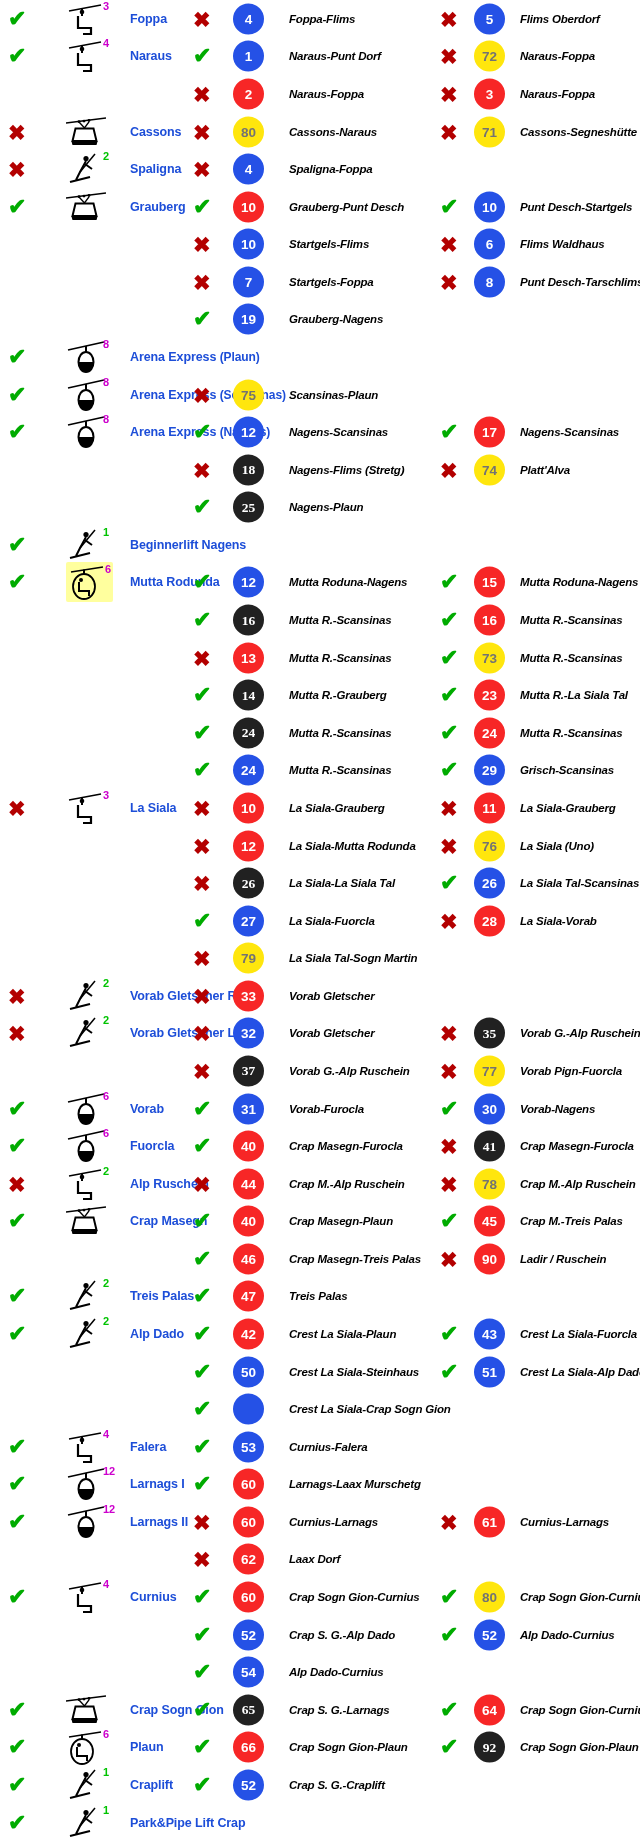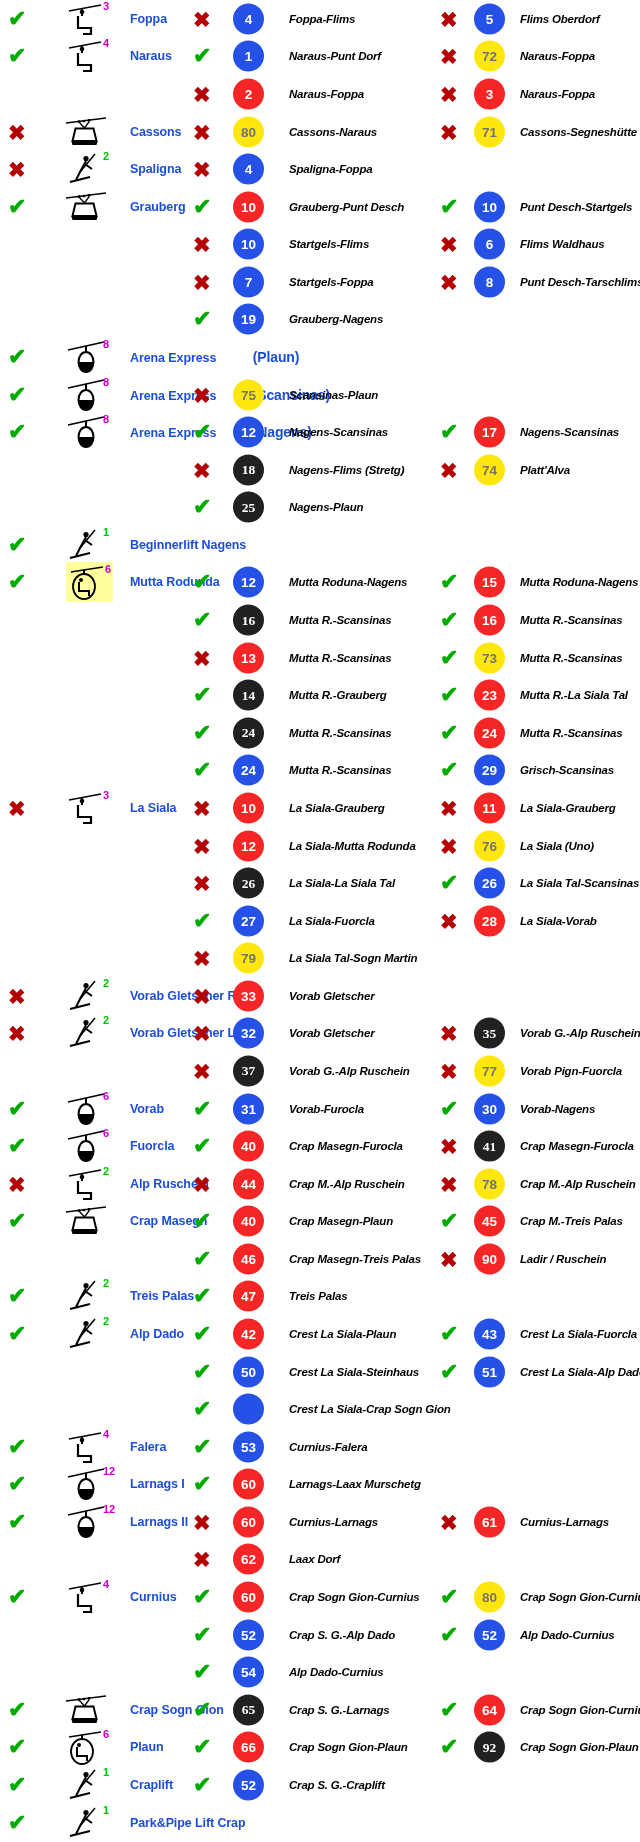--- a/index.html
+++ b/index.html
@@ -13,21 +13,21 @@
   .chk-lift{left:8px;}
   .chk-mid{left:193px;}
   .chk-right{left:440px;}
   .icon-box{left:66px;display:flex;align-items:flex-start;}
   .icon-box svg{display:block;margin-top:2px;}
   .icon-box.hl{background:#FFFF9E;border-radius:2px;padding:1px 2px;}
   .cap{font-size:11px;font-weight:bold;line-height:1;margin-left:-3px;margin-top:1px;}
   .cap.m{color:#CC00CC;}
   .cap.g{color:#00C300;}
   .lift-label{left:130px;font-size:12.5px;font-weight:bold;white-space:nowrap;letter-spacing:-0.1px;color:#1d4ed8;}
-  .lift-label .sub{font-size:14px;margin-left:33px;}
+  .lift-label .sub{font-size:12px;}
   .badge{width:31px;height:31px;border-radius:50%;color:#fff;font-size:13.5px;font-weight:bold;display:flex;align-items:center;justify-content:center;}
   .badge-mid{left:233px;}
   .badge-right{left:474px;}
   .badge.blue{background:#2551E6;}
   .badge.red{background:#F72626;}
   .badge.black{background:#212121;font-family:Liberation Serif, serif;}
   .badge.yellow{background:#FFE60D;color:#737373;}
   .slope-label{font-size:11.5px;font-weight:bold;font-style:italic;white-space:nowrap;letter-spacing:-0.2px;color:#000;}
   .lbl-mid{left:289px;}
   .lbl-right{left:520px;}

